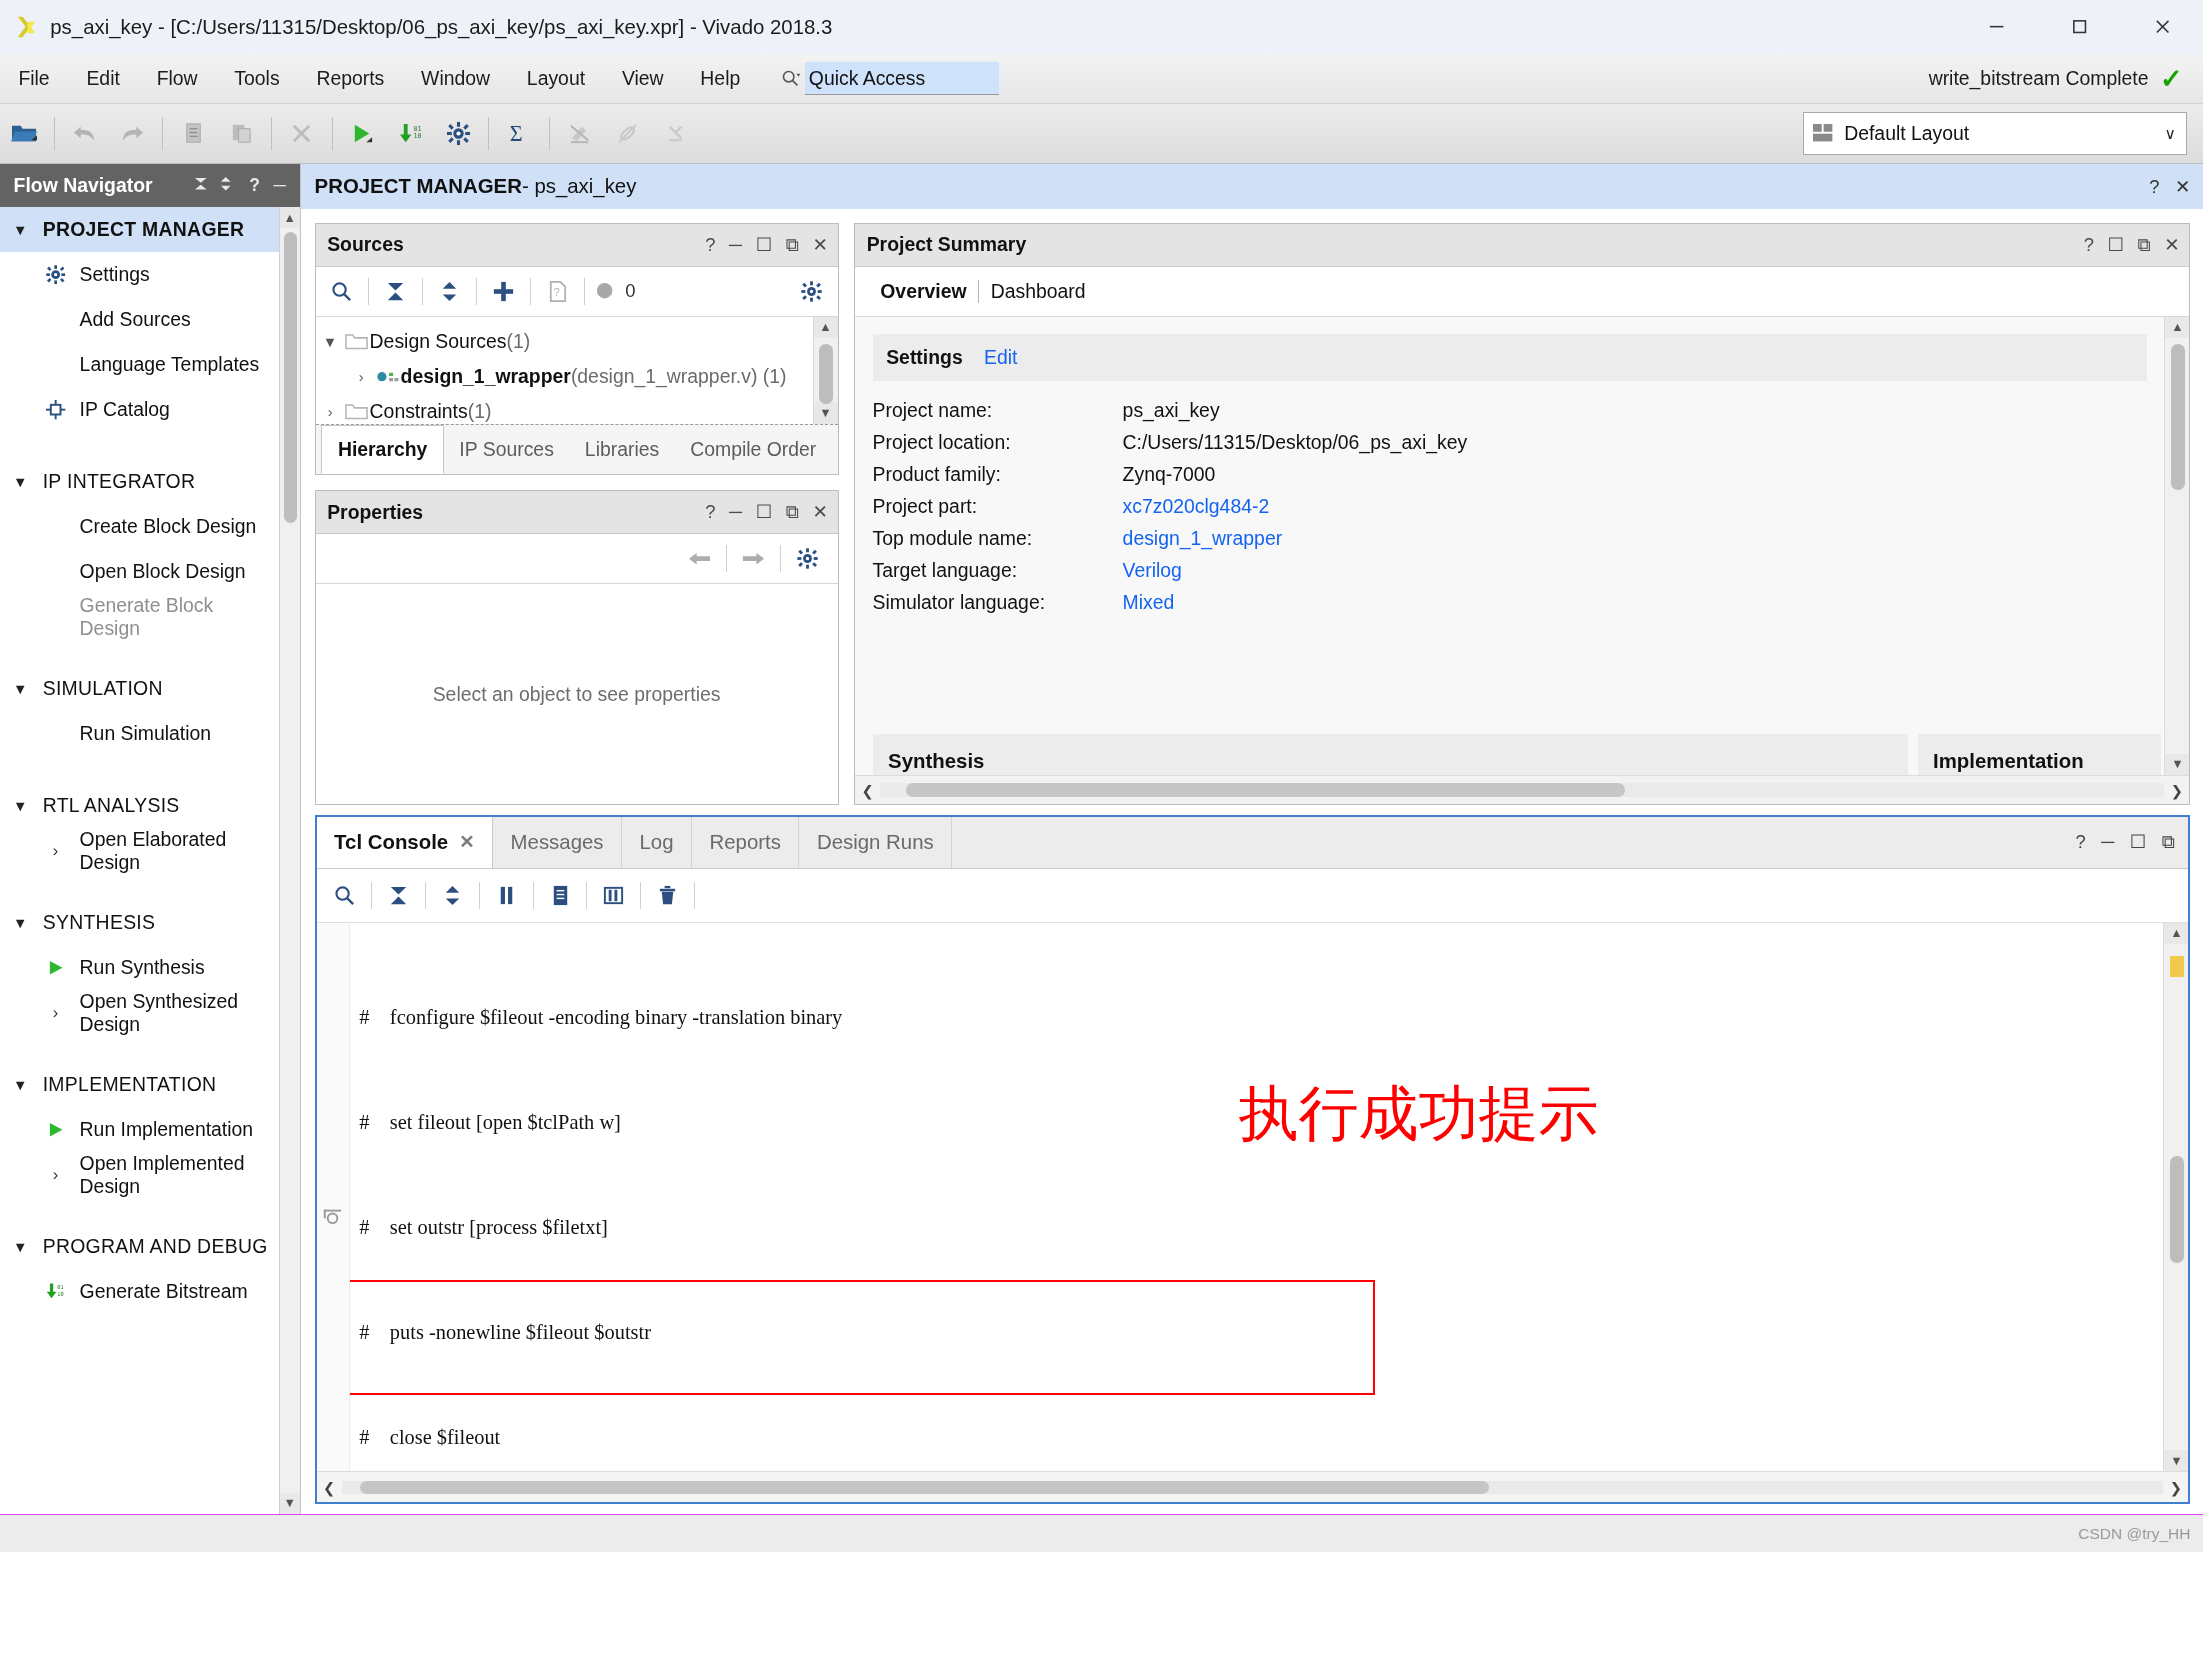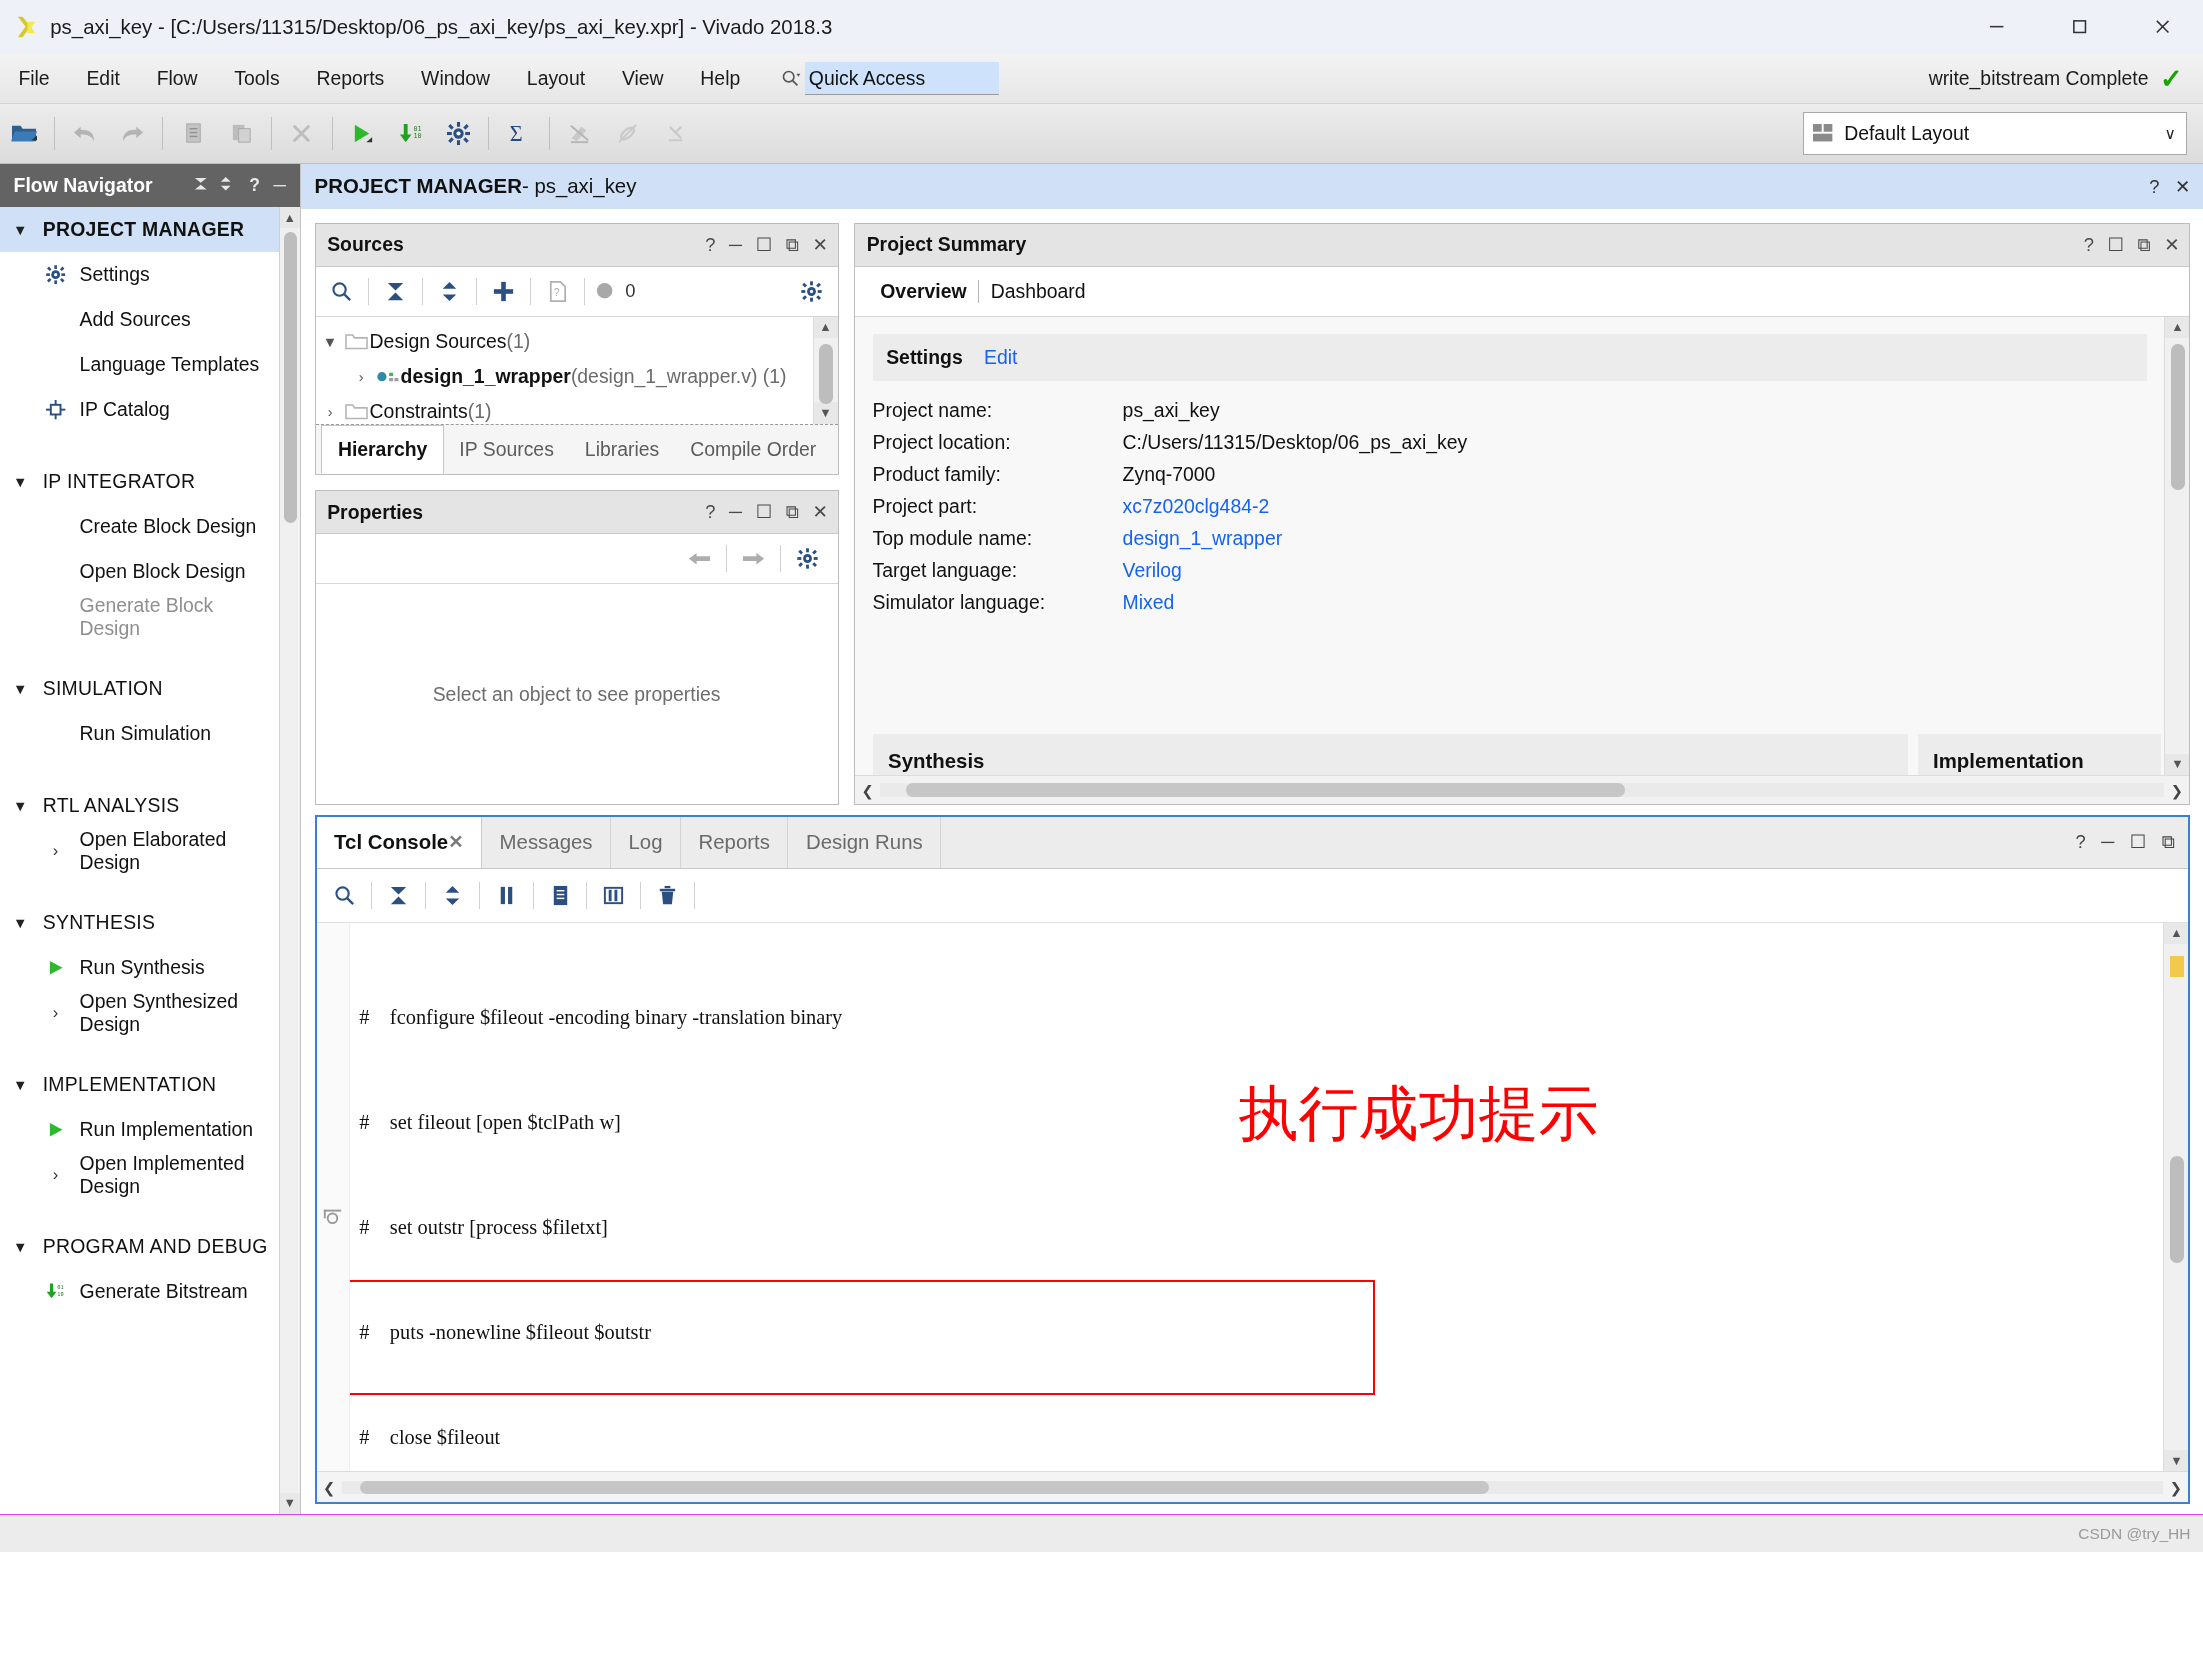--- a/index.html
+++ b/index.html
@@ -200,21 +200,21 @@
     width: 25px; flex: 0 0 25px; background: #f0f0f0; border-left: 1px solid #dcdcdc;
     display: flex; flex-direction: column; align-items: center; position: relative;
   }
 
   
   .console-wrap { flex: 1 1 auto; margin: 9.7px 13.6px 9.7px 13.6px; border: 2.9px solid #3f7fd0; display: flex;
                   flex-direction: column; min-height: 0; background: #fff; }
   .con-tabs { height: 52px; flex: 0 0 52px; display: flex; align-items: stretch; background: #ececec;
               border-bottom: 1px solid #c9c9c9; }
   .con-tab { display: flex; align-items: center; padding: 0 17.5px; font-size: 20.4px; color: #6a6a6a;
-             border-right: 1px solid #d3d3d3; gap: 0; }
+             border-right: 1px solid #d3d3d3; gap: 11px; }
   .con-tab.active { background: #fff; color: #111; font-weight: bold; border-right: 1px solid #c9c9c9; }
   .con-tab .tab-x { color: #7a7a7a; font-size: 18.4px; }
   .con-head-btns { margin-left: auto; display: flex; align-items: center; gap: 15.5px; padding-right: 13.6px;
                    color: #444; font-size: 18.4px; }
   .con-toolbar { height: 54px; flex: 0 0 54px; display: flex; align-items: center; padding-left: 5.8px;
                  border-bottom: 1px solid #e0e0e0; }
   .con-body { flex: 1 1 auto; display: flex; min-height: 0; position: relative; }
   .con-gutter { width: 33px; flex: 0 0 33px; background: #fafafa; border-right: 1px solid #ededed; position: relative; }
   .con-text {
     flex: 1 1 auto; position: relative; overflow: hidden; padding: 7.8px 0 0 9.7px;

